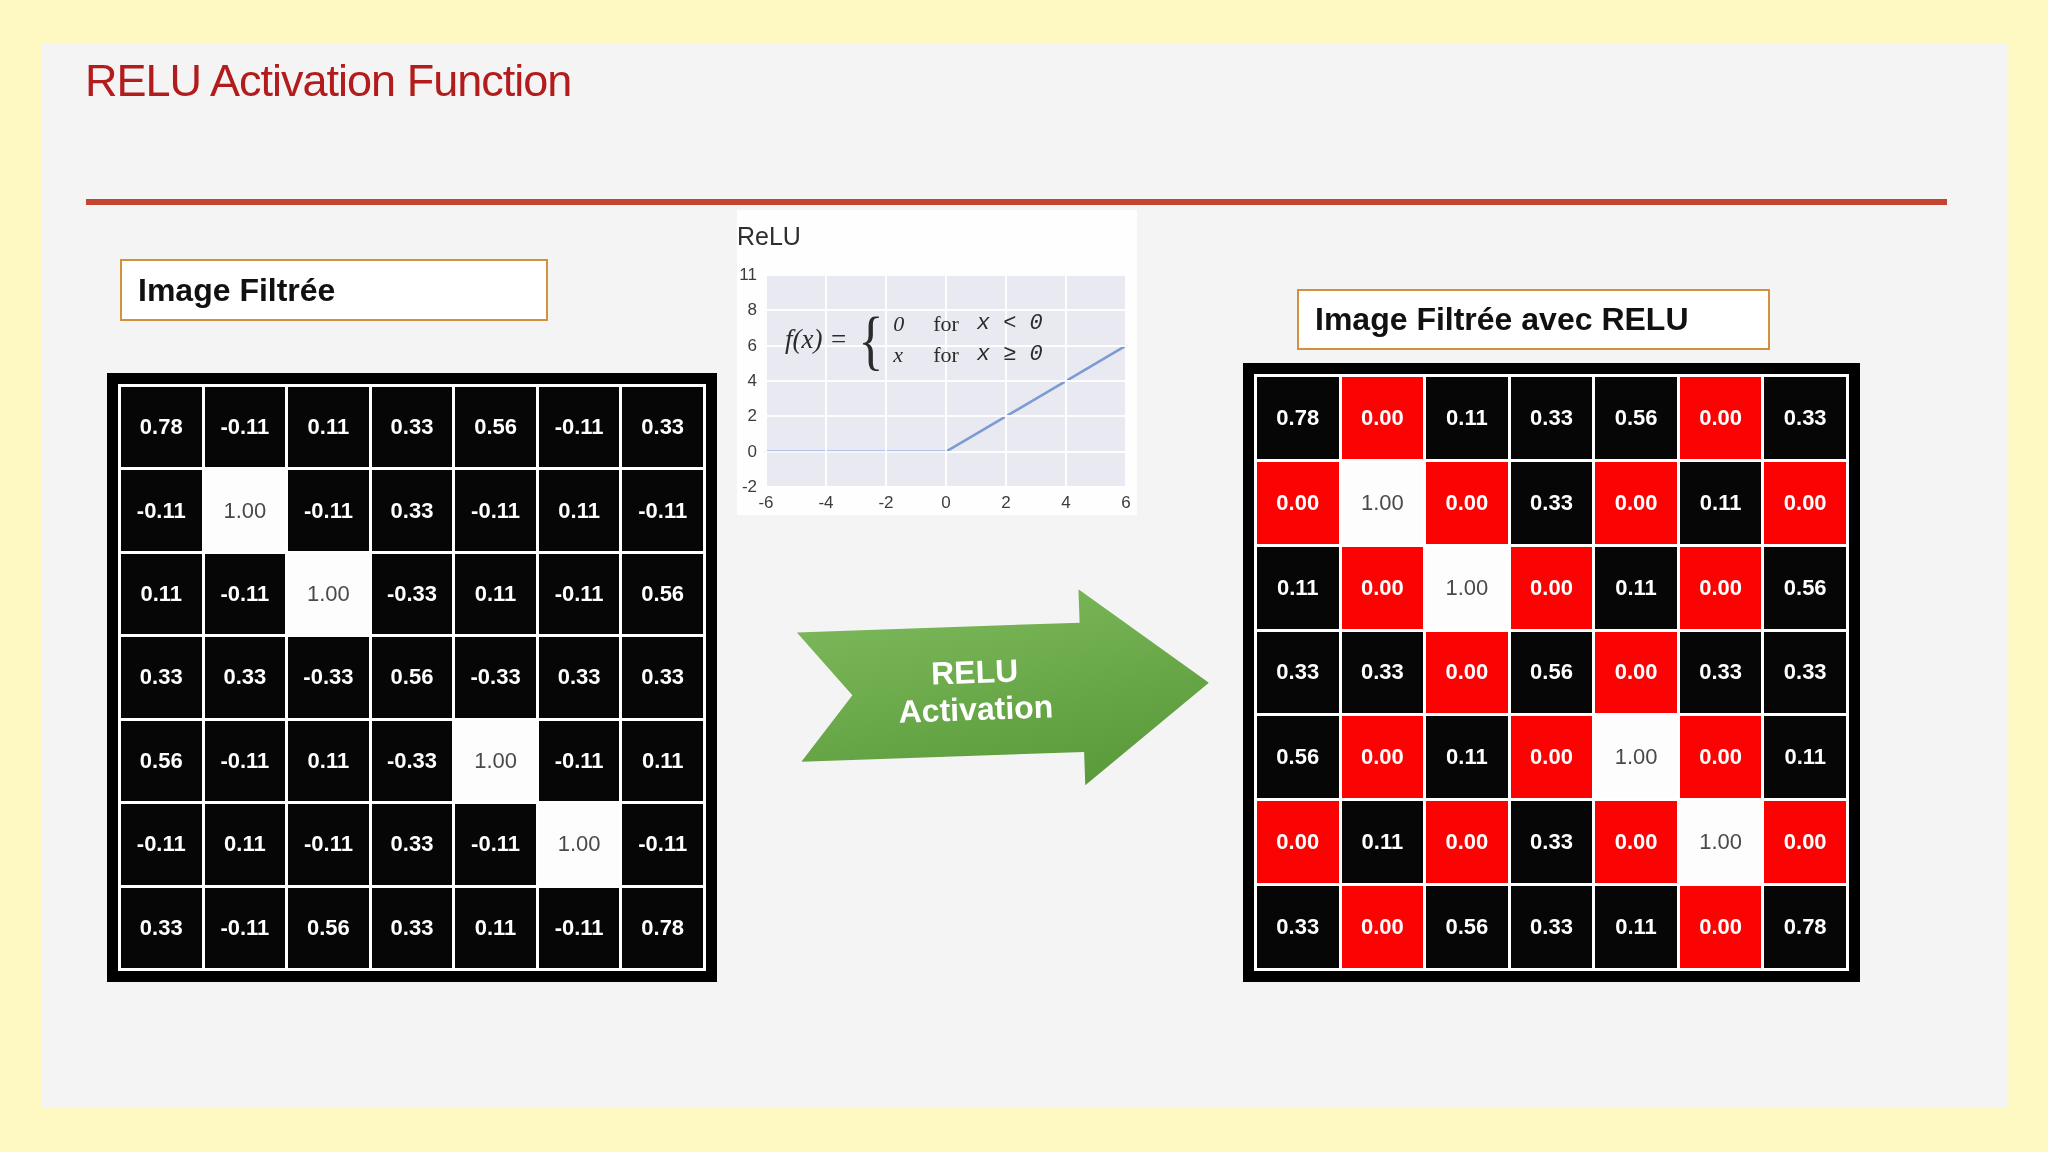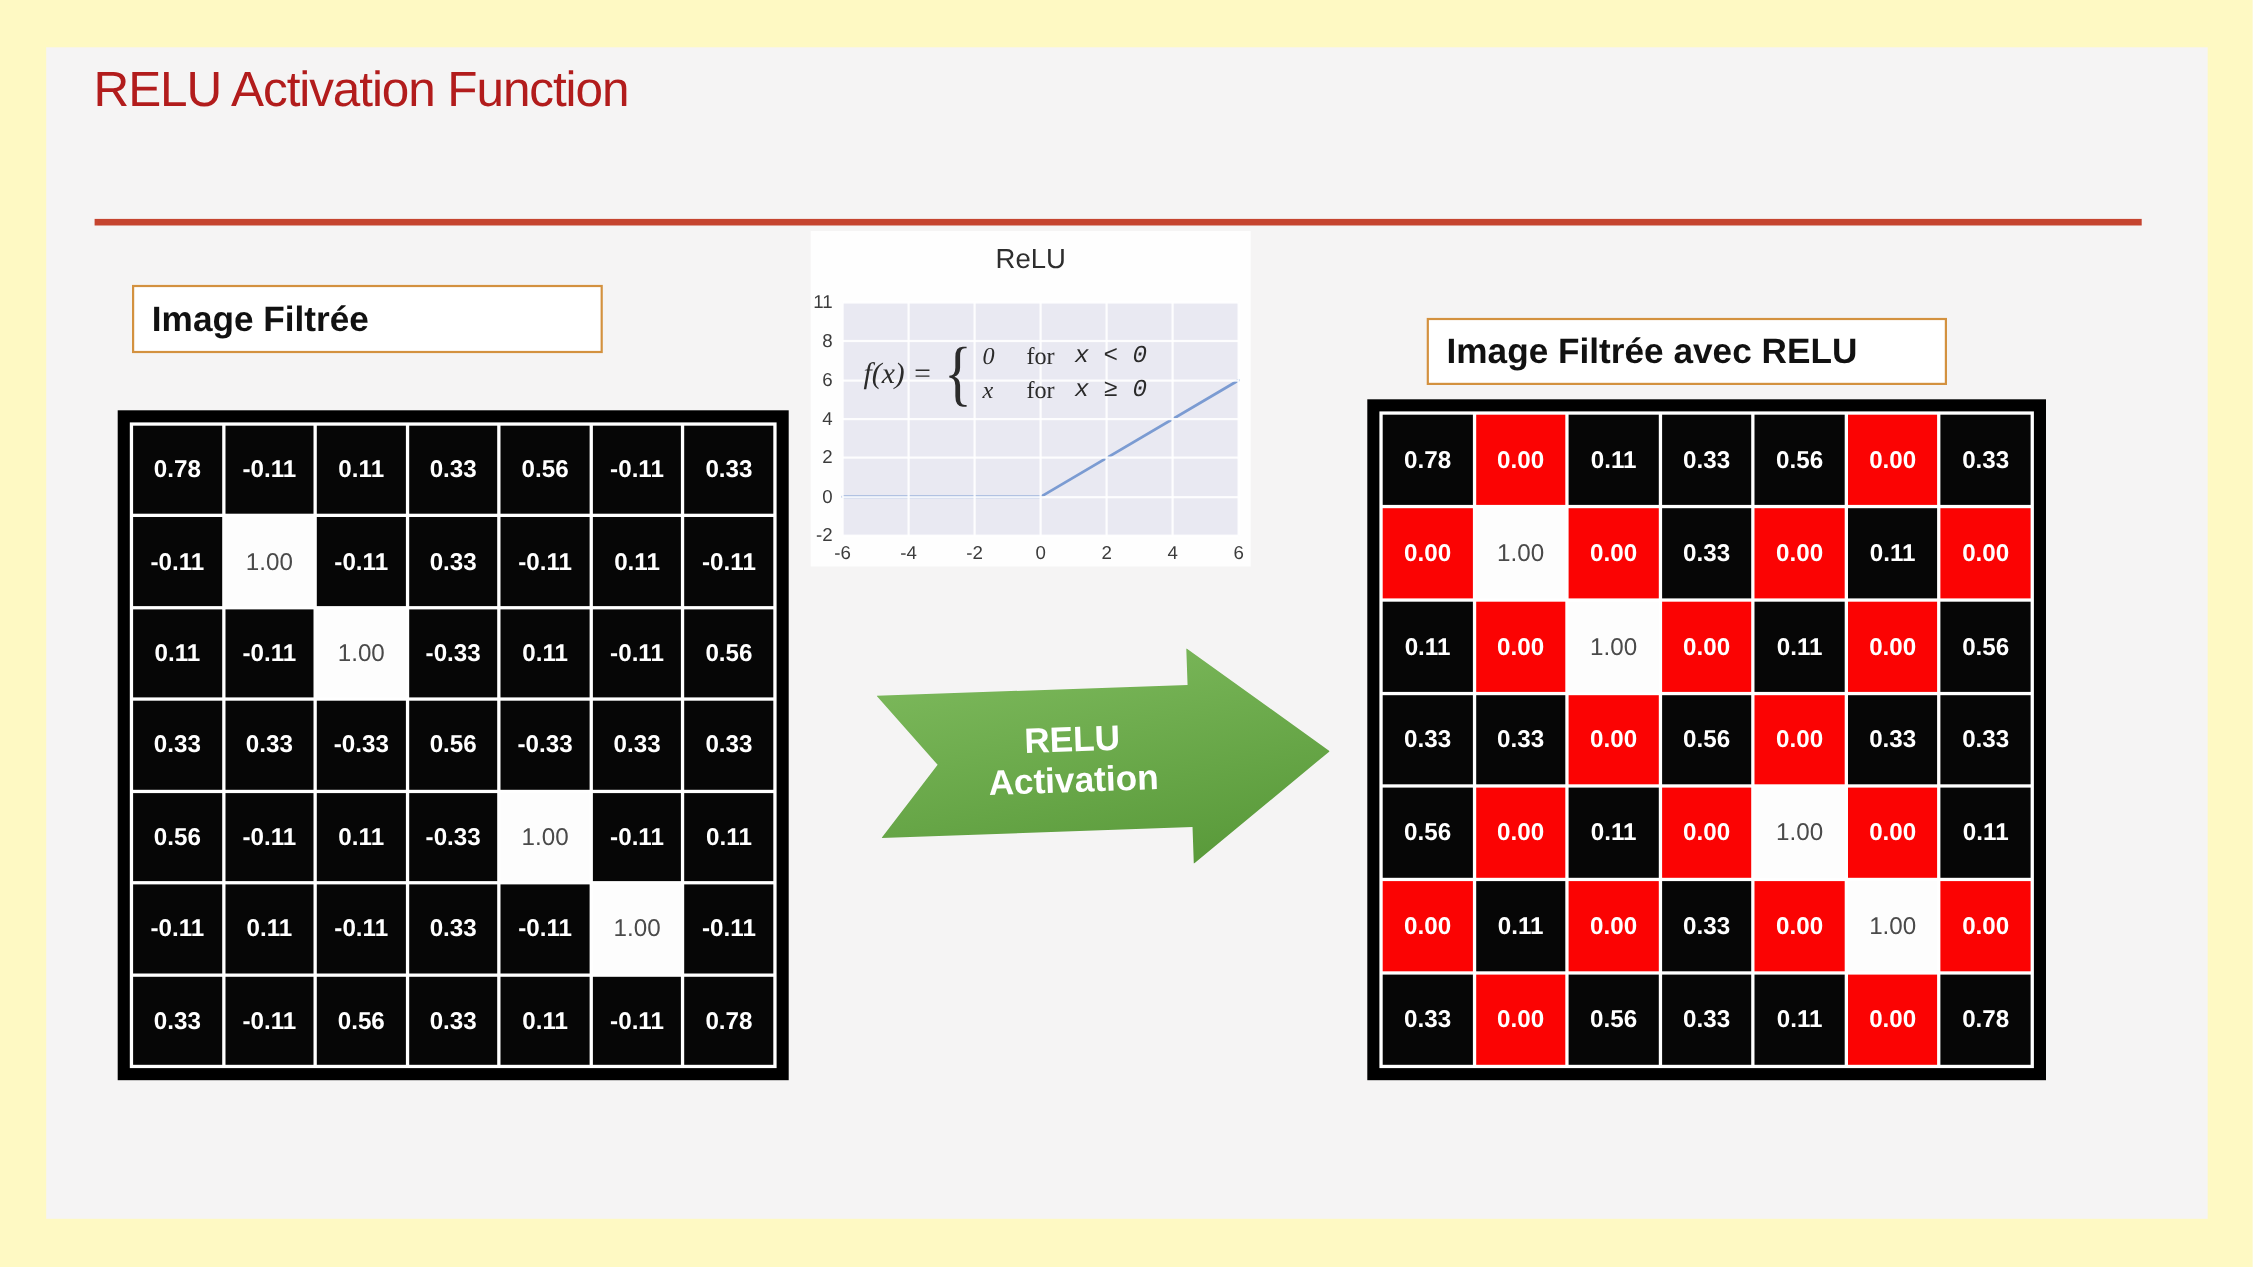--- a/index.html
+++ b/index.html
@@ -35,21 +35,21 @@
   .matrix-left  { left:107px;  top:373px; width:610px; height:609px; }
   .matrix-right { left:1243px; top:363px; width:617px; height:619px; }
   .matrix-inner { width:100%; height:100%; background:var(--grid-line); padding:3px; display:grid;
                   grid-template-columns:repeat(7,1fr); grid-template-rows:repeat(7,1fr); gap:3px; }
   .cell { display:flex; align-items:center; justify-content:center; font-size:22px; font-weight:bold; color:var(--cell-text-light); }
   .cell-black { background:var(--cell-black); }
   .cell-red   { background:var(--cell-red); }
   .cell-white { background:var(--cell-white); color:var(--cell-text-dark); font-weight:400; }
 
   .plot-panel { position:absolute; left:737px; top:210px; width:400px; height:305px; background:#fefefe; }
-  .plot-title { position:absolute; left:0; top:12px; width:100%; text-align:center; font-size:25px; color:#2e2e2e; }
+  .plot-title { position:absolute; left:0; top:12px; width:100%; font-size:25px; color:#2e2e2e; }
   .plot-area  { position:absolute; left:29px; top:65px; width:360px; height:212px; background:var(--plot-bg); }
   .gridline-v { position:absolute; top:0; bottom:0; width:2px; background:rgba(255,255,255,0.9); }
   .gridline-h { position:absolute; left:0; right:0; height:2px; background:rgba(255,255,255,0.9); }
   .xtick { position:absolute; top:calc(100% + 6px); transform:translateX(-50%); font-size:17px; color:#3c3c3c; }
   .ytick { position:absolute; right:calc(100% + 9px); transform:translateY(-50%); font-size:17px; color:#3c3c3c; }
   .relu-svg { position:absolute; left:0; top:0; width:100%; height:100%; overflow:visible; }
 
   .formula { position:absolute; left:48px; top:100px; display:flex; align-items:center;
              font-family:"Liberation Serif", serif; color:#2b2b2b; }
   .formula-lhs { font-style:italic; font-size:27px; margin-right:8px;text-align:right; }

